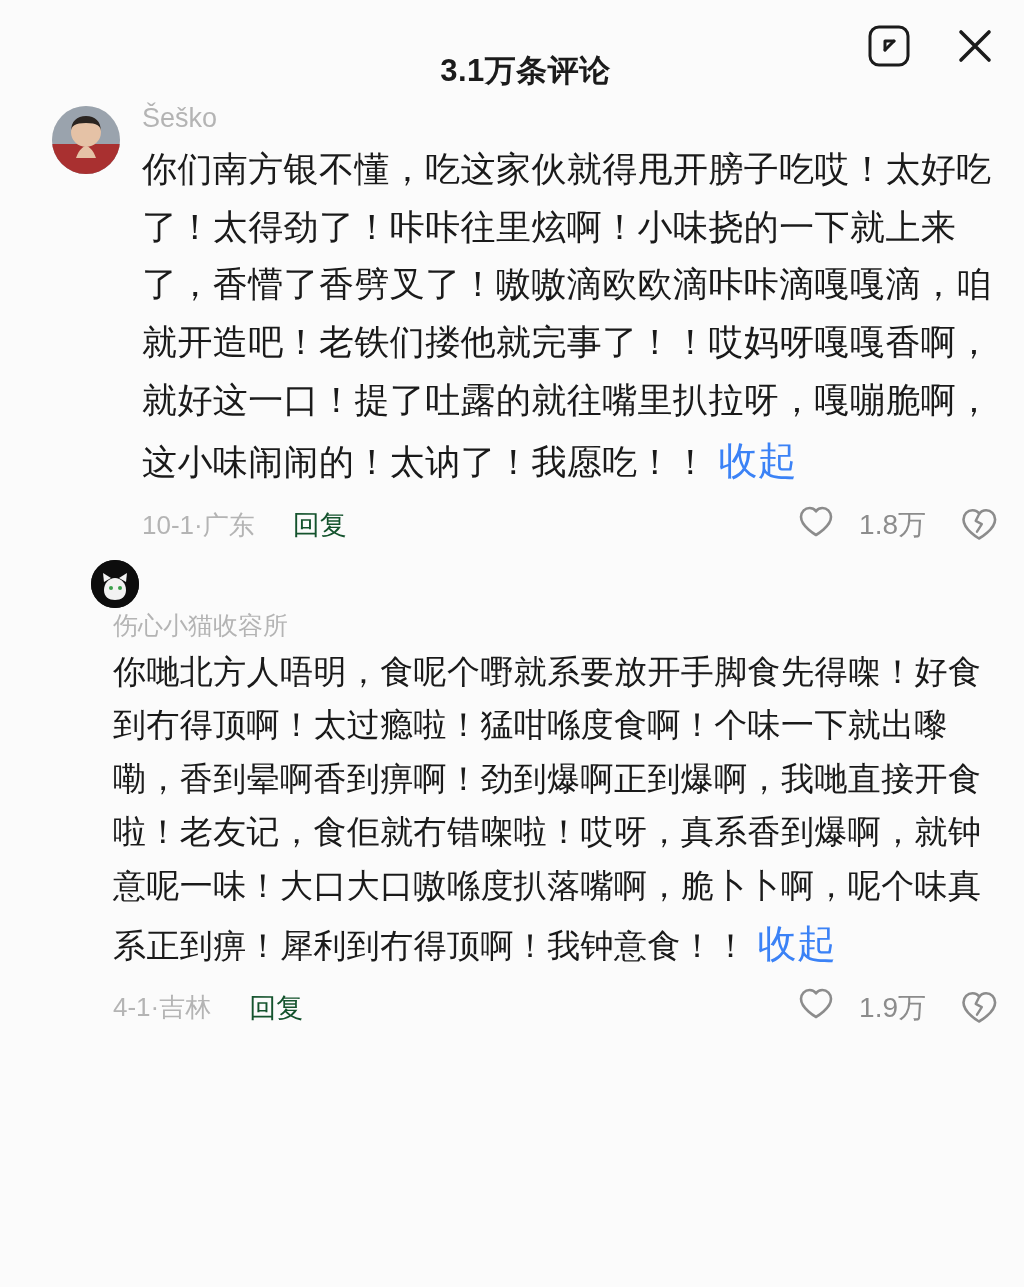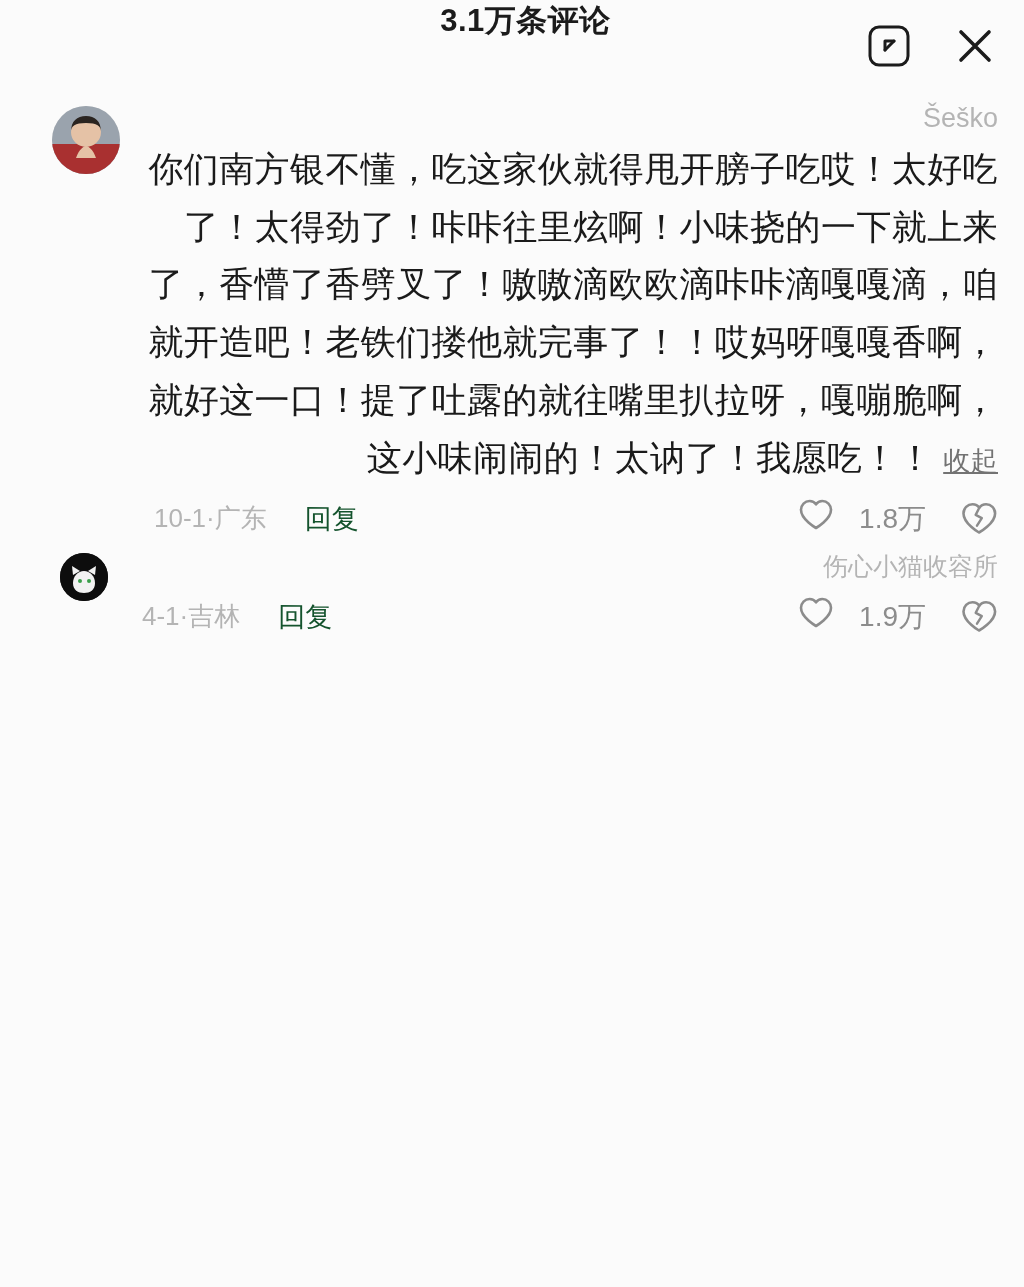--- a/index.html
+++ b/index.html
@@ -20,21 +20,21 @@
     height: 1287px;
     background: #fbfbfb;
     box-sizing: border-box;
   }
 
   
   .header {
     position: relative;
     height: 92px;
     display: flex;
-    align-items: flex-start;
+    align-items: flex-end;
     justify-content: center;
     background: #fbfbfb;
     padding-left: 27px;
   }
   .header-title {
     font-size: 31px;
     font-weight: bold;
     color: #1b1b1b;
     letter-spacing: 0.5px;
   }
@@ -59,22 +59,23 @@
   
   .comment-list {
     padding: 0 0 0 0;
   }
   .comment {
     display: flex;
     padding: 8px 26px 0 52px;
     box-sizing: border-box;
   }
   .comment.reply {
-    padding-left: 60px;
+    padding-left: 91px;
     padding-top: 10px;
+    flex-direction: column;
   }
   .avatar {
     flex: 0 0 auto;
     width: 68px;
     height: 68px;
     border-radius: 50%;
     overflow: hidden;
     margin-top: 6px;
     background: #d8d8d8;
     position: relative;
@@ -84,21 +85,20 @@
     height: 48px;
     margin-top: 4px;
     background: #0f0f0f;
   }
   .avatar svg { display: block; }
 
   .comment-body {
     flex: 1 1 auto;
     padding-left: 22px;
     min-width: 0;
-    text-align: right;
   }
   .author {
     font-size: 27px;
     color: #b4b4b4;
     line-height: 1.4;
     margin-bottom: 2px;
     font-weight: normal;
   }
   .author.reply-author {
     font-size: 25px;
@@ -108,33 +108,31 @@
     line-height: 1.65;
     color: #1a1a1a;
     letter-spacing: 0.4px;
     word-break: break-word;
   }
   .comment-text.reply-text {
     font-size: 33px;
     line-height: 1.62;
   }
   .collapse-link {
-    color: #737373;
-    font-size: 27px;
+    color: #3b82f6;
+    font-size: 39px;
     margin-left: 10px;
     cursor: pointer;
-    text-decoration: underline;
   }
   .meta-row {
     display: flex;
     align-items: center;
     margin-top: 12px;
     font-size: 26px;
     color: #b4b4b4;
-    margin-left: 12px;
   }
   .meta-date {
     color: #b4b4b4;
     white-space: nowrap;
   }
   .meta-reply {
     color: #14532d;
     margin-left: 38px;
     cursor: pointer;
     font-size: 27px;
@@ -223,20 +221,21 @@
           <rect width="48" height="48" fill="#0d0d0d"></rect>
           <path d="M13 30c0-7 5-12 11-12s11 5 11 12-5 10-11 10-11-3-11-10z" fill="#f2f2f2"></path>
           <path d="M13 22l-1-9 8 5z" fill="#f2f2f2"></path>
           <path d="M35 22l1-9-8 5z" fill="#f2f2f2"></path>
           <circle cx="20" cy="28" r="2" fill="#3a9f4a"></circle>
           <circle cx="29" cy="28" r="2" fill="#3a9f4a"></circle>
         </svg>
       </div>
       <div class="comment-body">
         <div class="author reply-author">伤心小猫收容所</div>
+        <div class="comment-text reply-text"><span>你哋北方人唔明，食呢个嘢就系要放开手脚食先得㗎！好食到冇得顶啊！太过瘾啦！猛咁喺度食啊！个味一下就出嚟嘞，香到晕啊香到痹啊！劲到爆啊正到爆啊，我哋直接开食啦！老友记，食佢就冇错㗎啦！哎呀，真系香到爆啊，就钟意呢一味！大口大口嗷喺度扒落嘴啊，脆卜卜啊，呢个味真系正到痹！犀利到冇得顶啊！我钟意食！！</span><span class="collapse-link">收起</span></div>
         <div class="meta-row">
           <span class="meta-date">4-1·吉林</span>
           <span class="meta-reply">回复</span>
           <span class="meta-spacer"></span>
           <span class="like-group">
             <span>
               <svg width="36" height="34" viewBox="0 0 36 34" fill="none">
                 <path d="M18 30C18 30 3 21.5 3 11.8 3 6.9 6.9 3 11.6 3c2.7 0 5.1 1.3 6.4 3.3C19.3 4.3 21.7 3 24.4 3 29.1 3 33 6.9 33 11.8 33 21.5 18 30 18 30z" stroke="#8c8c8c" stroke-width="2.6" stroke-linejoin="round"></path>
               </svg>
             </span>

